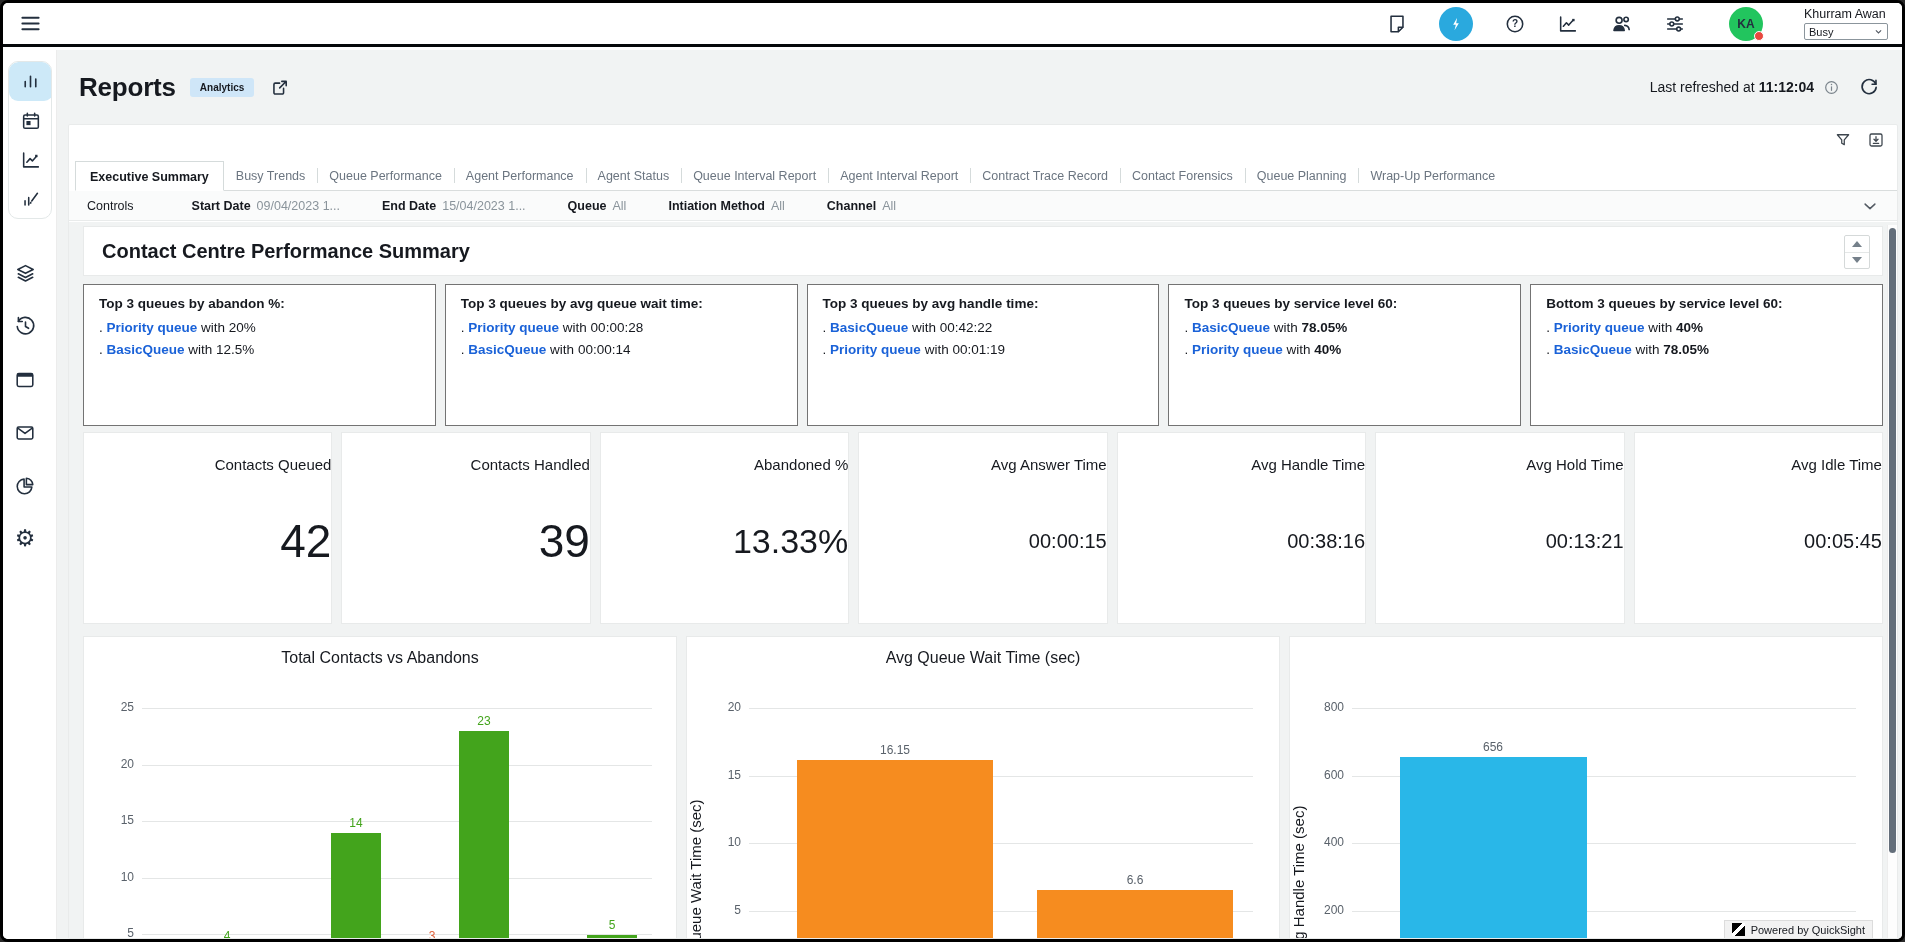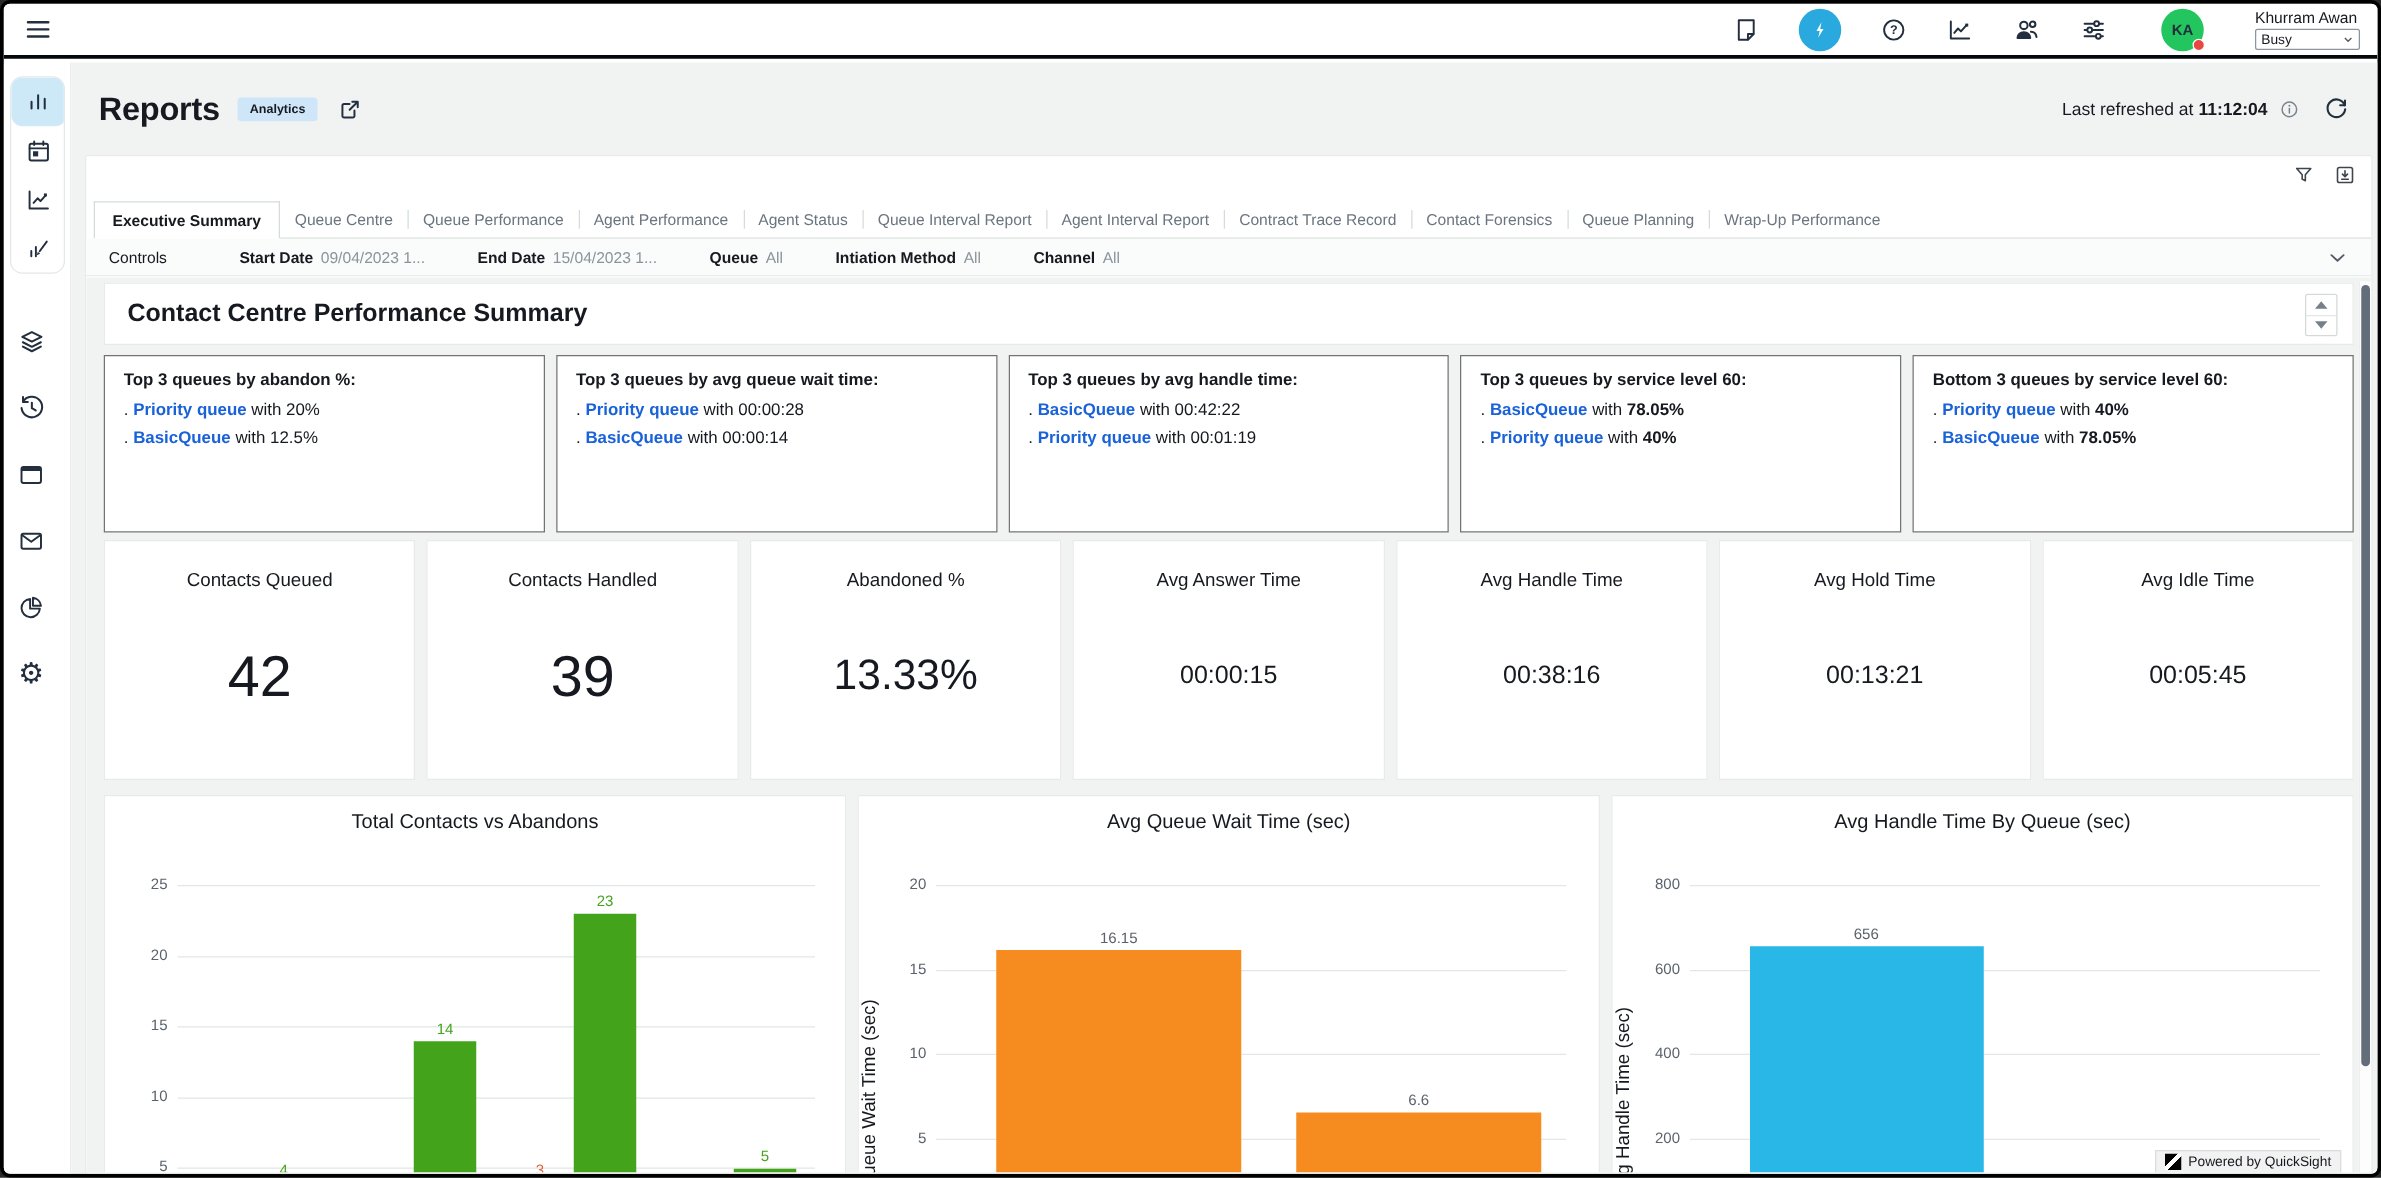--- a/index.html
+++ b/index.html
@@ -58,21 +58,21 @@
 .tri-up{width:0;height:0;border-left:5px solid transparent;border-right:5px solid transparent;border-bottom:6px solid #75808a}
 .tri-dn{width:0;height:0;border-left:5px solid transparent;border-right:5px solid transparent;border-top:6px solid #75808a}
 .row{display:flex;gap:9px}
 .top3-row{margin-top:8px}
 .scard{flex:1;height:142px;background:#fff;border:1px solid #737373;padding:11px 15px;font-size:13.5px;color:#16191f;overflow:hidden}
 .scard h3{font-size:13.5px;margin-bottom:7px;color:#16191f}
 .sline{margin-top:3px;line-height:19px;white-space:nowrap}
 .qname{font-weight:bold;cursor:pointer}
 .sval-b{font-weight:bold}
 .kpi-row{margin-top:6px}
-.kpi{flex:1;height:192px;background:#fff;border:1px solid #e8eaea;position:relative;text-align:center}
+.kpi{flex:1;height:192px;background:#fff;border:1px solid #e8eaea;position:relative;text-align:right}
 .kpi .lbl{margin-top:23px;font-size:15px;color:#16191f}
 .kpi .val{position:absolute;left:0;right:0;top:57%;transform:translateY(-50%);color:#16191f}
 .v-xl{font-size:46px}.v-lg{font-size:34px}.v-md{font-size:20px}
 .chart-row{margin-top:12px}
 .chart{flex:1;height:332px;background:#fff;border:1px solid #e8eaea;position:relative;overflow:hidden}
 .ctitle{position:absolute;top:12px;left:0;right:0;text-align:center;font-size:16px;color:#16191f}
 .gline{position:absolute;height:1px;background:#e4e6e6}
 .tick{position:absolute;width:36px;text-align:right;font-size:12px;color:#5a626b}
 .bar{position:absolute}
 .blabel{position:absolute;font-size:12px;text-align:center}
@@ -278,21 +278,21 @@
         <span class="icn">
           <svg width="18" height="18" viewBox="0 0 24 24" fill="none" stroke="#3d454d" stroke-width="1.7" stroke-linecap="round" stroke-linejoin="round">
               <rect x="4" y="4" width="16" height="16" rx="2"></rect>
               <path d="M12 7.5v6M9.3 11l2.7 2.7 2.7-2.7M8.5 16.5h7"></path>
             </svg>
         </span>
       </div>
 
       <div class="tabs" id="tabs">
           <div class="tab active">Executive Summary</div>
-          <div class="tab">Queue Centre</div>
+          <div class="tab">Busy Trends</div>
           <div class="tab">Queue Performance</div>
           <div class="tab">Agent Performance</div>
           <div class="tab">Agent Status</div>
           <div class="tab">Queue Interval Report</div>
           <div class="tab">Agent Interval Report</div>
           <div class="tab">Contract Trace Record</div>
           <div class="tab">Contact Forensics</div>
           <div class="tab">Queue Planning</div>
           <div class="tab">Wrap-Up Performance</div>
         </div>
@@ -414,21 +414,20 @@
               <div class="gline" style="left:62px;right:26px;top:206.4px"></div>
               <div class="tick" style="left:18px;top:266.1px">5</div>
               <div class="gline" style="left:62px;right:26px;top:274.1px"></div>
               <div class="bar" style="left:110px;top:123.32900000000004px;width:196px;height:278.67099999999994px;background:#f68c1f"></div>
               <div class="blabel" style="left:173px;top:106.32900000000004px;width:70px;color:#5a626b">16.15</div>
               <div class="bar" style="left:350px;top:252.63600000000002px;width:196px;height:149.36399999999998px;background:#f68c1f"></div>
               <div class="blabel" style="left:413px;top:235.63600000000002px;width:70px;color:#5a626b">6.6</div>
               <div class="ylab" style="left:0;top:45px;height:300px">Avg Queue Wait Time (sec)</div>
             </div>
             <div class="chart">
-              <div class="ctitle">Avg Handle Time By Queue (sec)</div>
               <div class="tick" style="left:18px;top:63px">800</div>
               <div class="gline" style="left:62px;right:26px;top:71px"></div>
               <div class="tick" style="left:18px;top:130.7px">600</div>
               <div class="gline" style="left:62px;right:26px;top:138.7px"></div>
               <div class="tick" style="left:18px;top:198.4px">400</div>
               <div class="gline" style="left:62px;right:26px;top:206.4px"></div>
               <div class="tick" style="left:18px;top:266.1px">200</div>
               <div class="gline" style="left:62px;right:26px;top:274.1px"></div>
               <div class="bar" style="left:109.5px;top:119.94399999999999px;width:187px;height:282.05600000000004px;background:#29b7e8"></div>
               <div class="blabel" style="left:168px;top:102.94399999999999px;width:70px;color:#5a626b">656</div>

